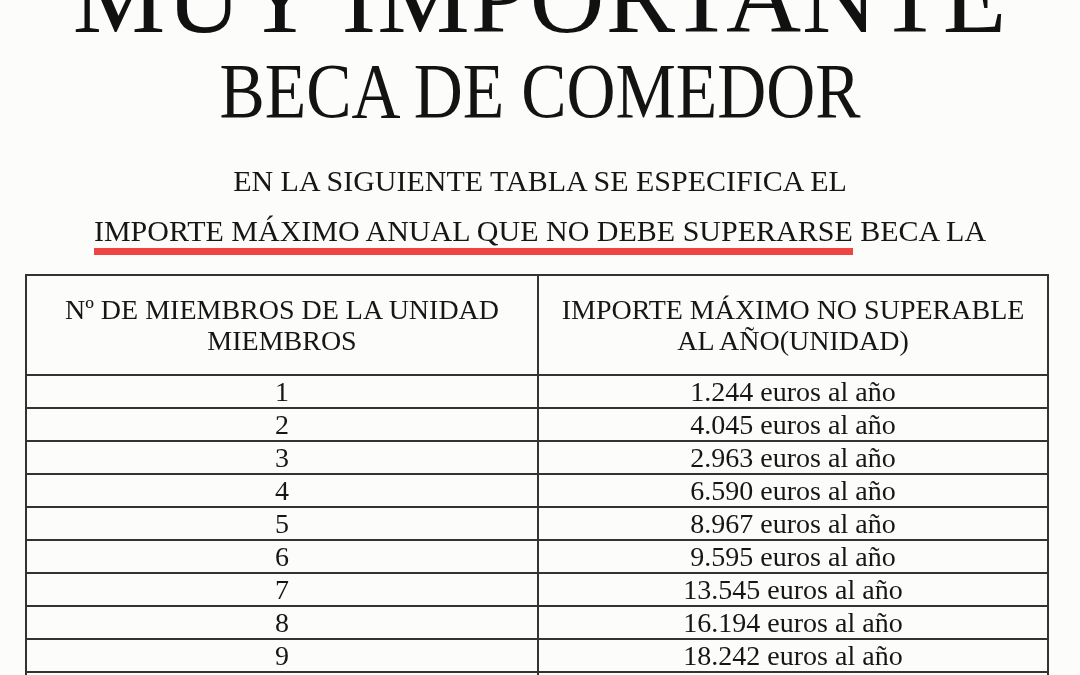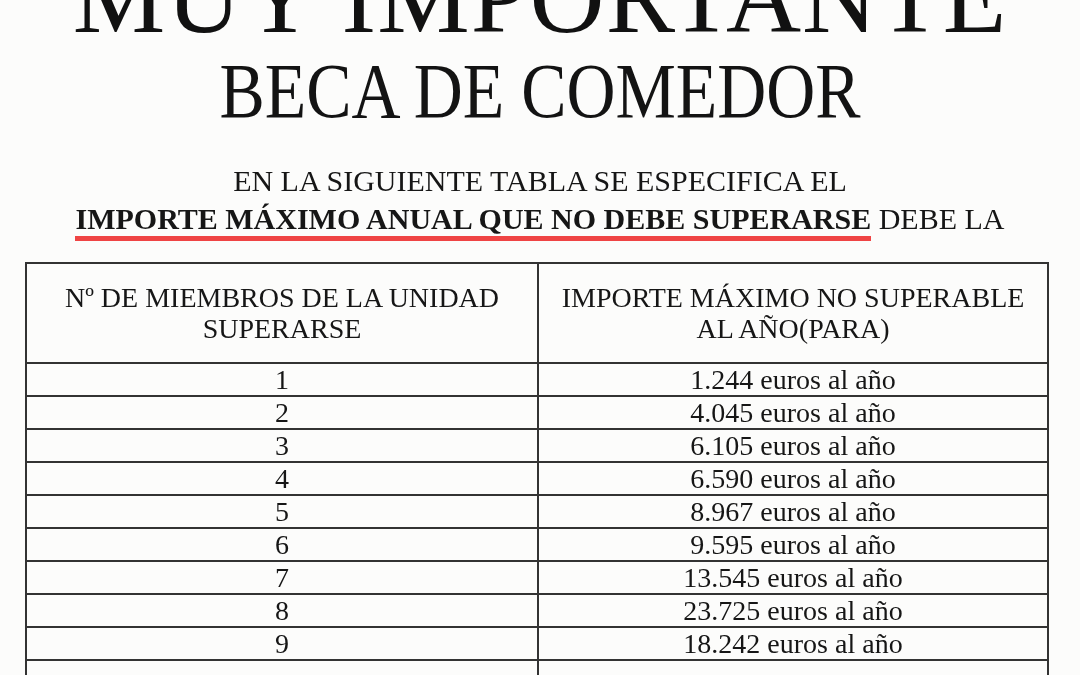--- a/index.html
+++ b/index.html
@@ -45,24 +45,24 @@
     white-space: nowrap;
     color: #131313;
   }
   .intro {
     margin-top: 36px;
     text-align: center;
     font-size: 30px;
     line-height: 38px;
     color: #161616;
   }
-  .intro-line { display: block; white-space: nowrap; }
+  .intro-line { display: block; white-space: nowrap; margin-top: 12px; }
   .em-underline {
-    font-weight: 700;
-    border-bottom: 5px solid #ef4444;
+    font-weight: 400;
+    border-bottom: 7px solid #ef4444;
     padding-bottom: 1px;
   }
   .beca-table {
     margin: 24px 0 0 25px;
     width: 1022px;
     border-collapse: collapse;
     table-layout: fixed;
     font-size: 28px;
     color: #161616;
   }
@@ -87,72 +87,72 @@
 <div class="page">
 
   <div class="title-clip">
     <div class="title-top">MUY IMPORTANTE</div>
   </div>
 
   <h1 class="title-main">BECA DE COMEDOR</h1>
 
   <p class="intro">
     <span class="intro-line">EN LA SIGUIENTE TABLA SE ESPECIFICA EL</span>
-    <span class="intro-line"><strong class="em-underline">IMPORTE MÁXIMO ANUAL QUE NO DEBE SUPERARSE</strong><span> DEBE LA</span></span>
+    <span class="intro-line"><strong class="em-underline">IMPORTE MÁXIMO ANUAL QUE NO DEBE SUPERARSE</strong><span> BECA LA</span></span>
   </p>
 
   <table class="beca-table">
     <colgroup>
         <col class="c1">
         <col class="c2">
       </colgroup>
     <thead>
       <tr>
         <th>
           <span class="hline">Nº DE MIEMBROS DE LA UNIDAD</span>
-          <span class="hline">SUPERARSE</span>
+          <span class="hline">MIEMBROS</span>
         </th>
         <th>
           <span class="hline">IMPORTE MÁXIMO NO SUPERABLE</span>
-          <span class="hline">AL AÑO(PARA)</span>
+          <span class="hline">AL AÑO(UNIDAD)</span>
         </th>
       </tr>
     </thead>
     <tbody>
       <tr>
         <td>1</td>
         <td>1.244 euros al año</td>
       </tr>
       <tr>
         <td>2</td>
         <td>4.045 euros al año</td>
       </tr>
       <tr>
         <td>3</td>
-        <td>6.105 euros al año</td>
+        <td>2.963 euros al año</td>
       </tr>
       <tr>
         <td>4</td>
         <td>6.590 euros al año</td>
       </tr>
       <tr>
         <td>5</td>
         <td>8.967 euros al año</td>
       </tr>
       <tr>
         <td>6</td>
         <td>9.595 euros al año</td>
       </tr>
       <tr>
         <td>7</td>
         <td>13.545 euros al año</td>
       </tr>
       <tr>
         <td>8</td>
-        <td>23.725 euros al año</td>
+        <td>16.194 euros al año</td>
       </tr>
       <tr>
         <td>9</td>
         <td>18.242 euros al año</td>
       </tr>
       <tr class="partial">
         <td></td>
         <td></td>
       </tr>
     </tbody>

